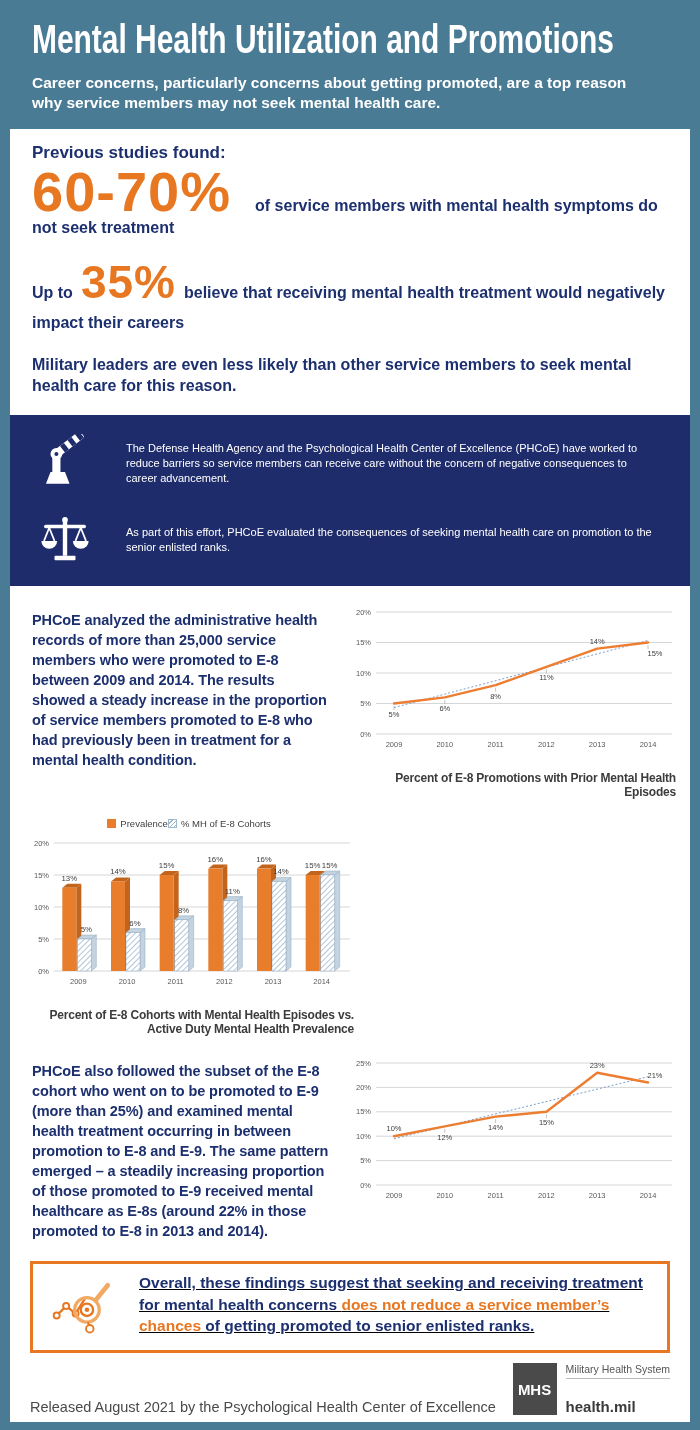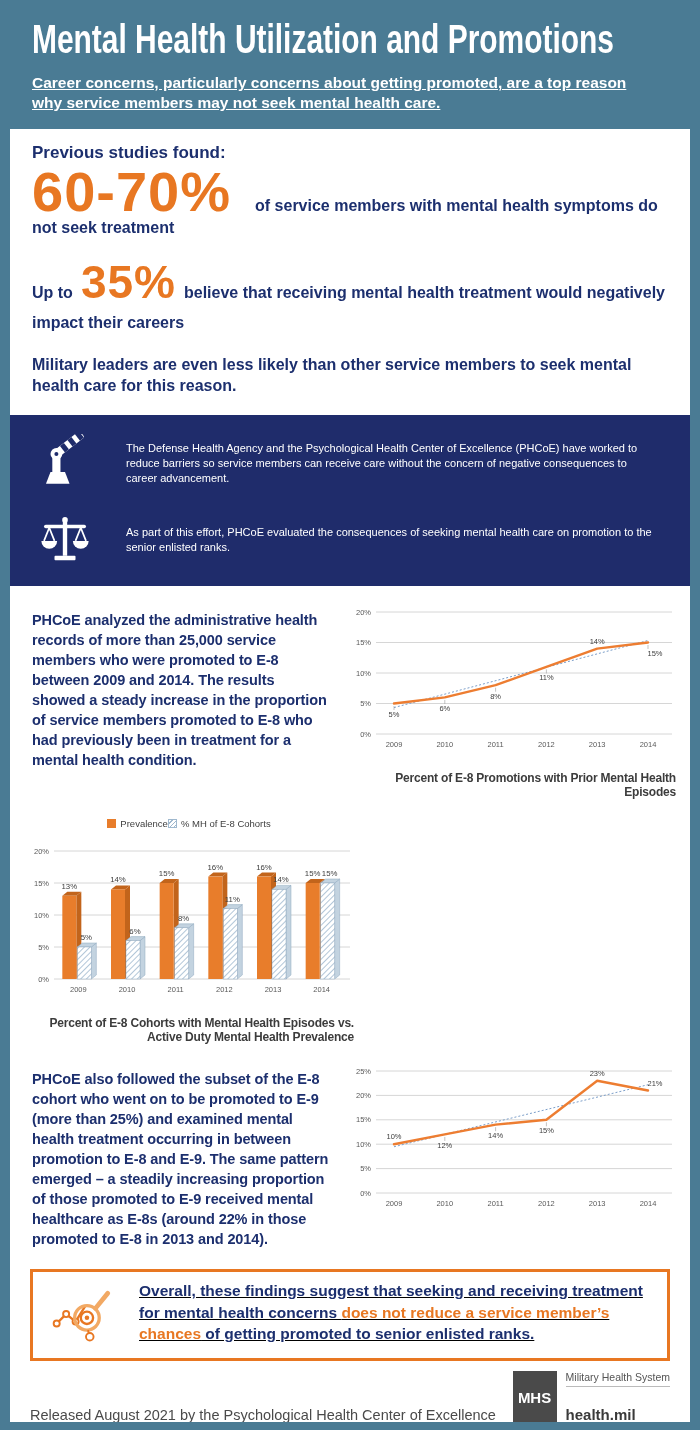--- a/index.html
+++ b/index.html
@@ -10,38 +10,38 @@
   }
   html,body{margin:0;padding:0;background:#fff;}
   .page{
     width:700px;height:1430px;box-sizing:border-box;background:#fff;
     border-left:10px solid var(--teal);border-right:10px solid var(--teal);border-bottom:8px solid var(--teal);
     display:flex;flex-direction:column;overflow:hidden;
     font-family:"Liberation Sans",sans-serif;
   }
   header{background:var(--teal);color:#fff;padding:16px 22px 16px;}
   h1{margin:0;font-size:41px;font-weight:bold;white-space:nowrap;transform:scaleX(0.73);transform-origin:0 60%;}
-  .subtitle{margin:10px 0 0;font-size:15.5px;font-weight:bold;line-height:1.3;max-width:620px;text-decoration:underline;}
+  .subtitle{margin:10px 0 0;font-size:15.5px;font-weight:bold;line-height:1.3;max-width:620px;}
   .stats{padding:14px 22px 0;color:var(--navy);font-weight:bold;}
   .intro{font-size:17px;margin:0;}
   .stat1{margin:2px 0 0;font-size:16px;line-height:1.3;}
   .big1{font-size:56px;color:var(--orange);line-height:0.95;letter-spacing:1px;margin-right:24px;font-weight:800;}
   .stat2{margin:14px 0 0;font-size:16px;line-height:1.3;}
   .big2{font-size:46px;color:var(--orange);letter-spacing:1px;margin:0 8px;font-weight:800;}
   .note{margin:20px 0 0;font-size:16px;line-height:1.35;}
   .navy-box{margin-top:18px;background:var(--navybox);color:#fff;padding:18px 22px;display:flex;flex-direction:column;gap:18px;}
   .nb-row{display:flex;align-items:center;gap:20px;}
   .nb-icon{flex:0 0 66px;display:flex;justify-content:center;}
   .nb-text{font-size:11px;font-weight:normal;line-height:1.35;margin:8px;}
   .row{display:flex;padding:0 14px;margin-top:16px;align-items:flex-start;gap:6px;}
   .col-text{width:336px;box-sizing:border-box;padding:8px 10px 0 8px;color:var(--navy);font-weight:bold;font-size:14.5px;line-height:1.38;margin:0;letter-spacing:-0.1px;}
   figure.chart{width:330px;margin:0;}
   .svg-line{width:330px;height:150px;display:block;}
   .svg-bar{width:330px;height:160px;display:block;}
-  .legend{display:flex;justify-content:center;font-size:9.5px;color:#404040;margin:2px 0 8px;align-items:center;}
+  .legend{display:flex;justify-content:center;font-size:9.5px;color:#404040;margin:2px 0 0;align-items:center;}
   .legend-item{display:flex;align-items:center;}
   .sw{width:9px;height:9px;display:inline-block;margin-right:4px;}
   .sw-solid{background:#E87D2B;}
   .sw-hatch{background:repeating-linear-gradient(135deg,#fff 0 2px,#9FB8CE 2px 3px);border:1px solid #9FB8CE;box-sizing:border-box;}
   .chart-caption{font-weight:bold;font-size:12px;color:#3C3C3C;text-align:right;margin-top:19px;line-height:1.22;letter-spacing:-0.2px;}
   .callout{margin:20px 20px 0;border:3px solid var(--orange);display:flex;align-items:flex-start;gap:14px;padding:8px 14px;text-decoration:underline;}
   .callout-icon{flex:0 0 78px;display:flex;justify-content:center;}
   .callout-text{color:var(--navy);font-weight:bold;font-size:15.5px;line-height:1.4;margin:0;}
   .hl{color:var(--orange);}
   footer{margin-top:auto;display:flex;justify-content:space-between;align-items:flex-end;padding:10px 20px 10px;}

